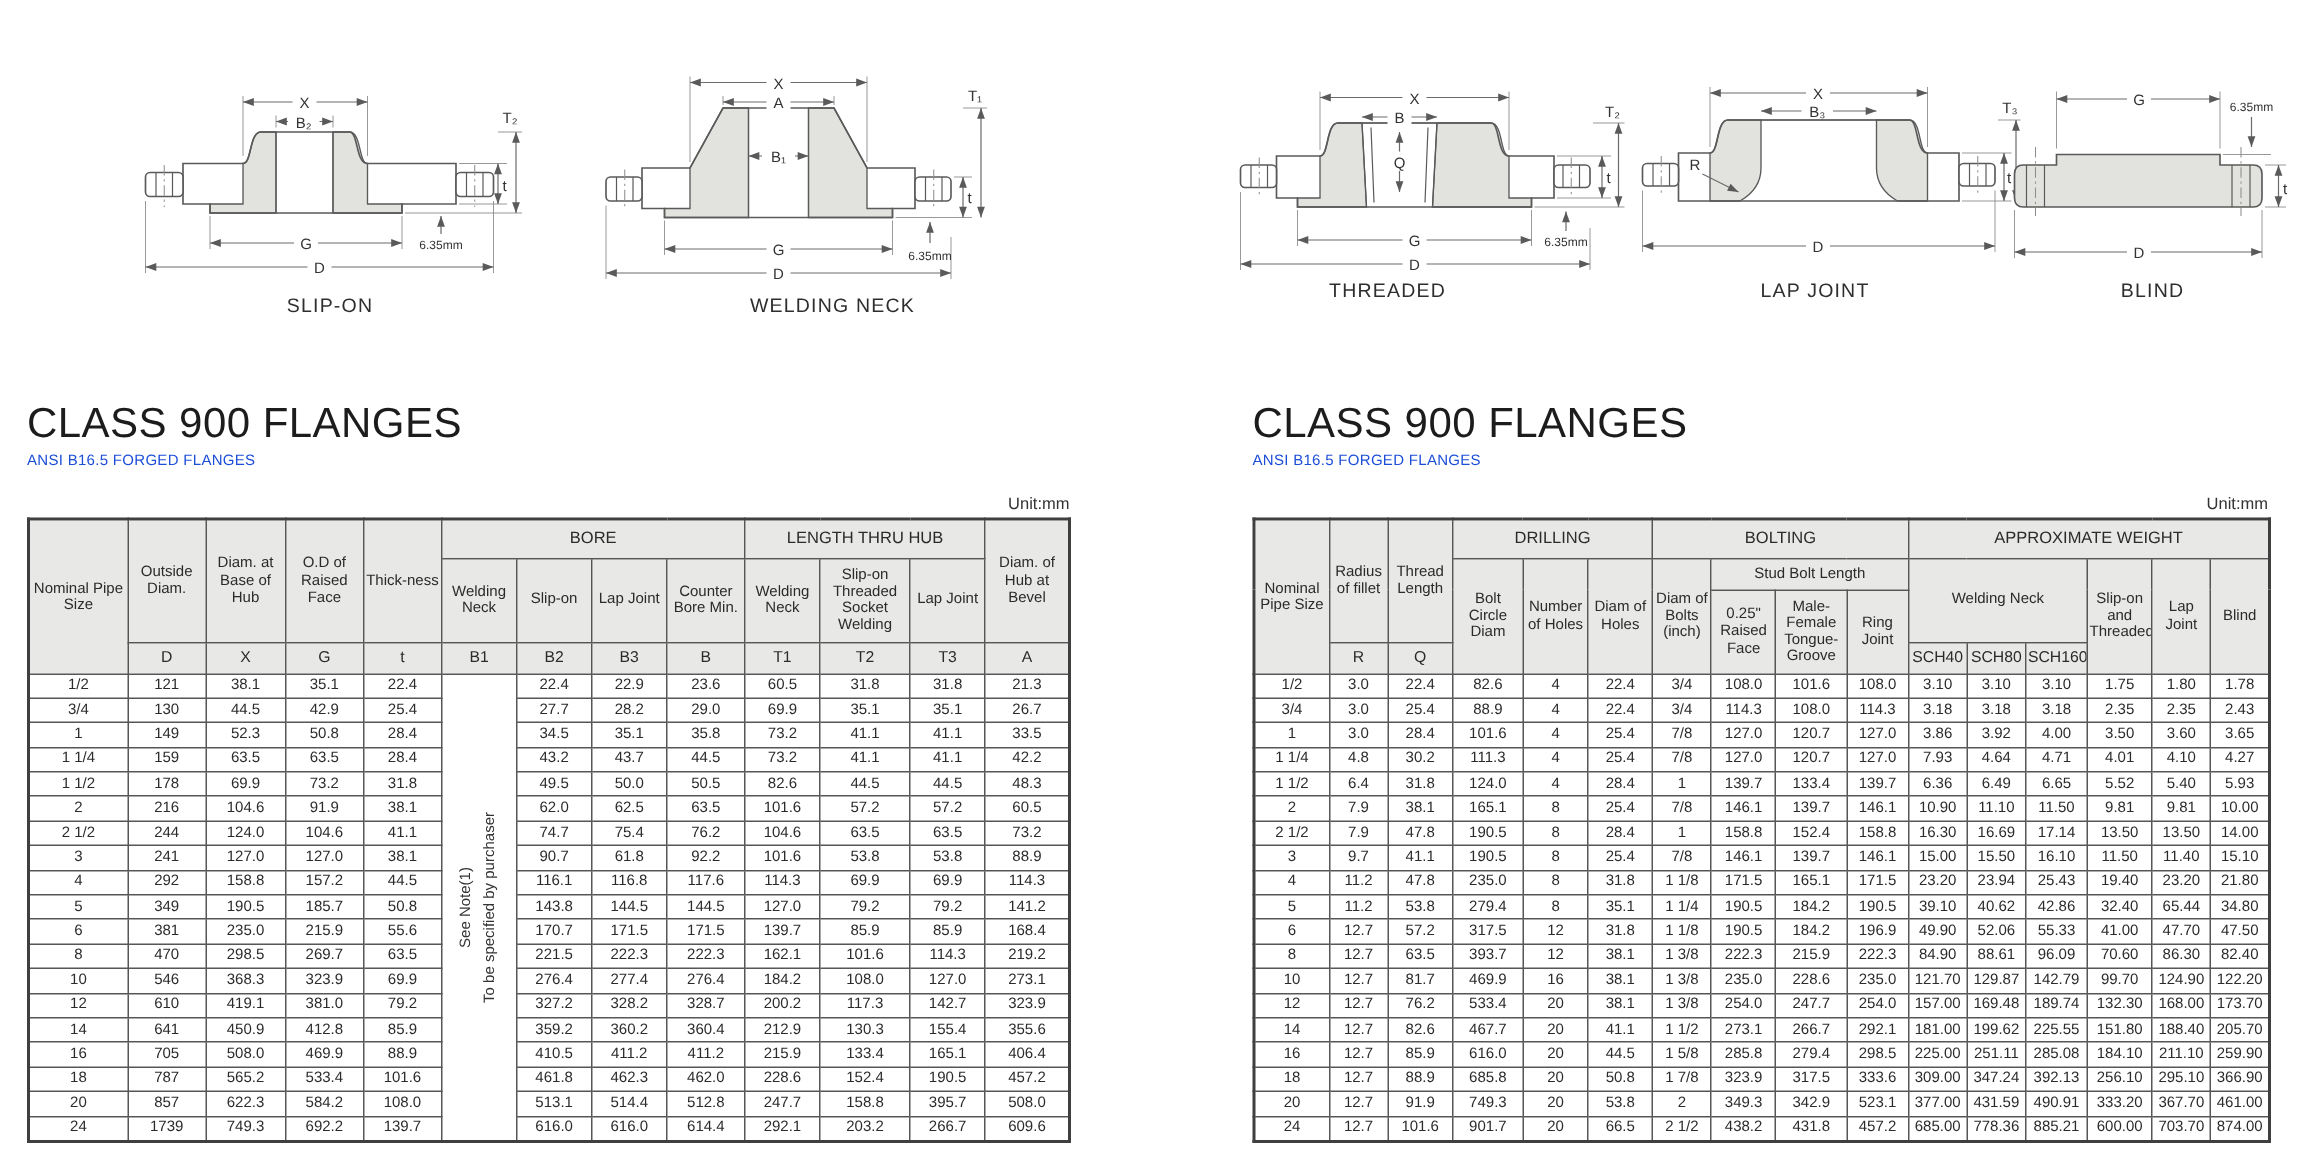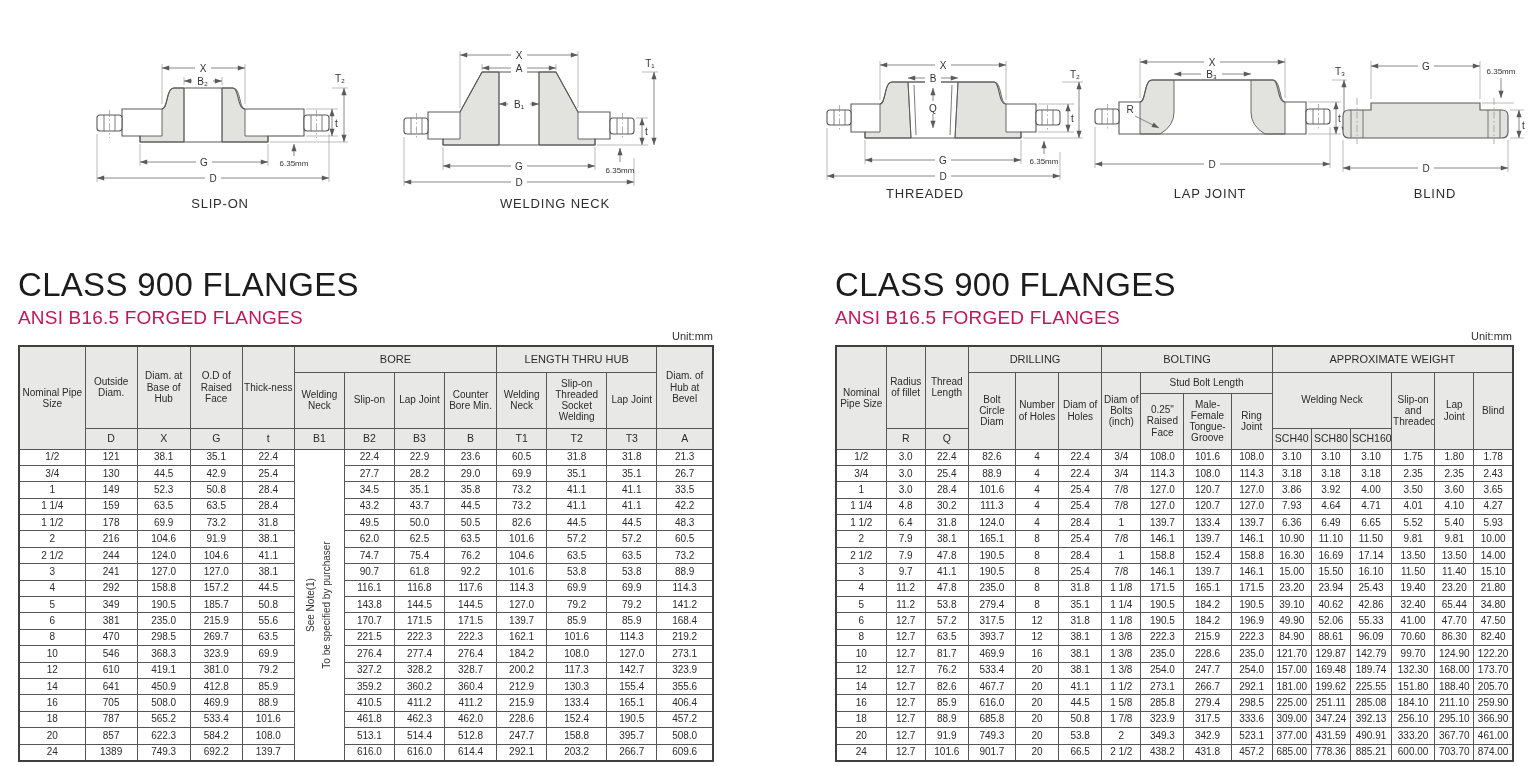--- a/index.html
+++ b/index.html
@@ -2,22 +2,22 @@
 <html><head>
 <meta charset="utf-8">
 <style>
   html,body{margin:0;padding:0;}
   body{
     width:1534px;height:766px;background:#ffffff;position:relative;overflow:hidden;
     font-family:"Liberation Sans",sans-serif;color:#2b2b2b;
   }
   .abs{position:absolute;}
   
-  .section-title{font-size:33px;font-weight:400;color:#1c1c1c;letter-spacing:0.3px;line-height:1;}
-  .section-subtitle{font-size:19px;color:#be185d;margin-top:6px;letter-spacing:0.2px;}
+  .section-title{font-size:28px;font-weight:400;color:#1c1c1c;letter-spacing:0.3px;line-height:1;}
+  .section-subtitle{font-size:10px;color:#1d4ed8;margin-top:6px;letter-spacing:0.2px;}
   .unit-label{font-size:11px;color:#333;text-align:right;width:150px;}
   .diagram-caption{font-size:13px;color:#2e2e2e;letter-spacing:0.8px;text-align:center;}
   
   table.flange{border-collapse:collapse;table-layout:fixed;background:#fff;border:2px solid #3f3f3f;}
   table.flange th,table.flange td{
     border:1px solid #565656;text-align:center;vertical-align:middle;
     padding:0 1px;overflow:hidden;
   }
   table.flange th{
     background:#e8e8e6;font-weight:400;font-size:10px;line-height:1.12;color:#2b2b2b;
@@ -604,21 +604,21 @@
         <td>513.1</td>
         <td>514.4</td>
         <td>512.8</td>
         <td>247.7</td>
         <td>158.8</td>
         <td>395.7</td>
         <td>508.0</td>
       </tr>
       <tr>
         <td>24</td>
-        <td>1389</td>
+        <td>1739</td>
         <td>749.3</td>
         <td>692.2</td>
         <td>139.7</td>
         <td>616.0</td>
         <td>616.0</td>
         <td>614.4</td>
         <td>292.1</td>
         <td>203.2</td>
         <td>266.7</td>
         <td>609.6</td>

